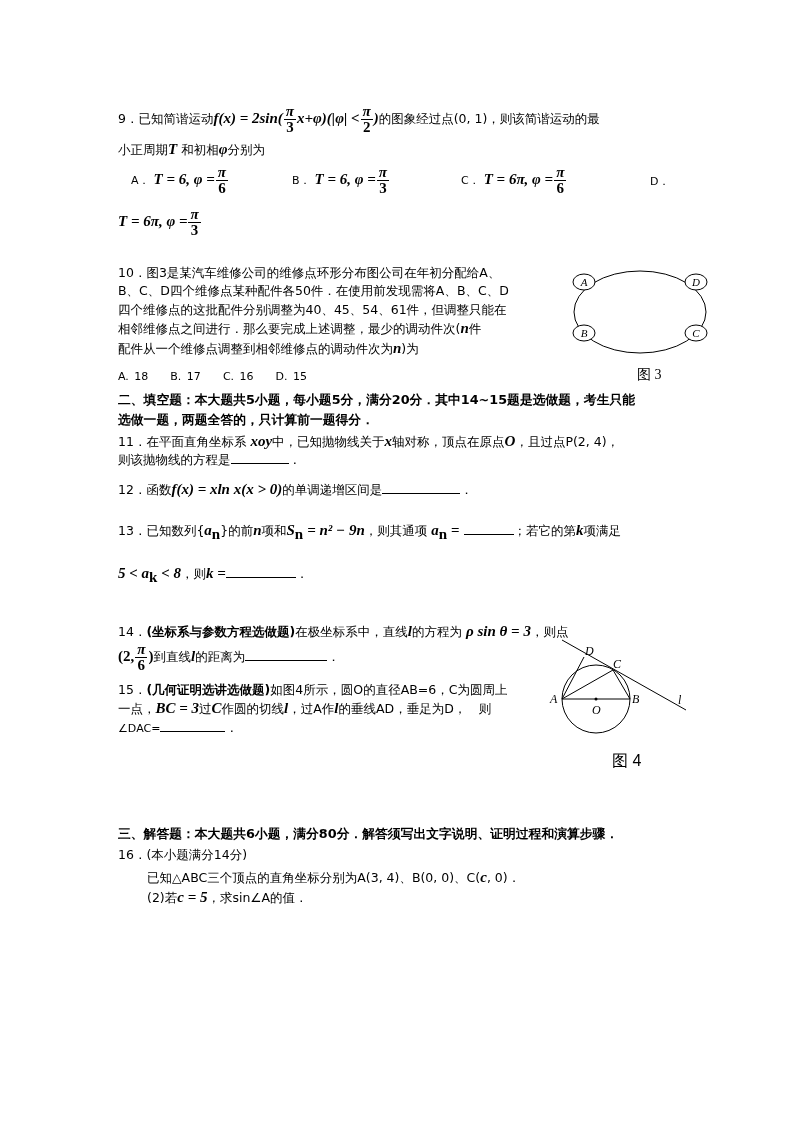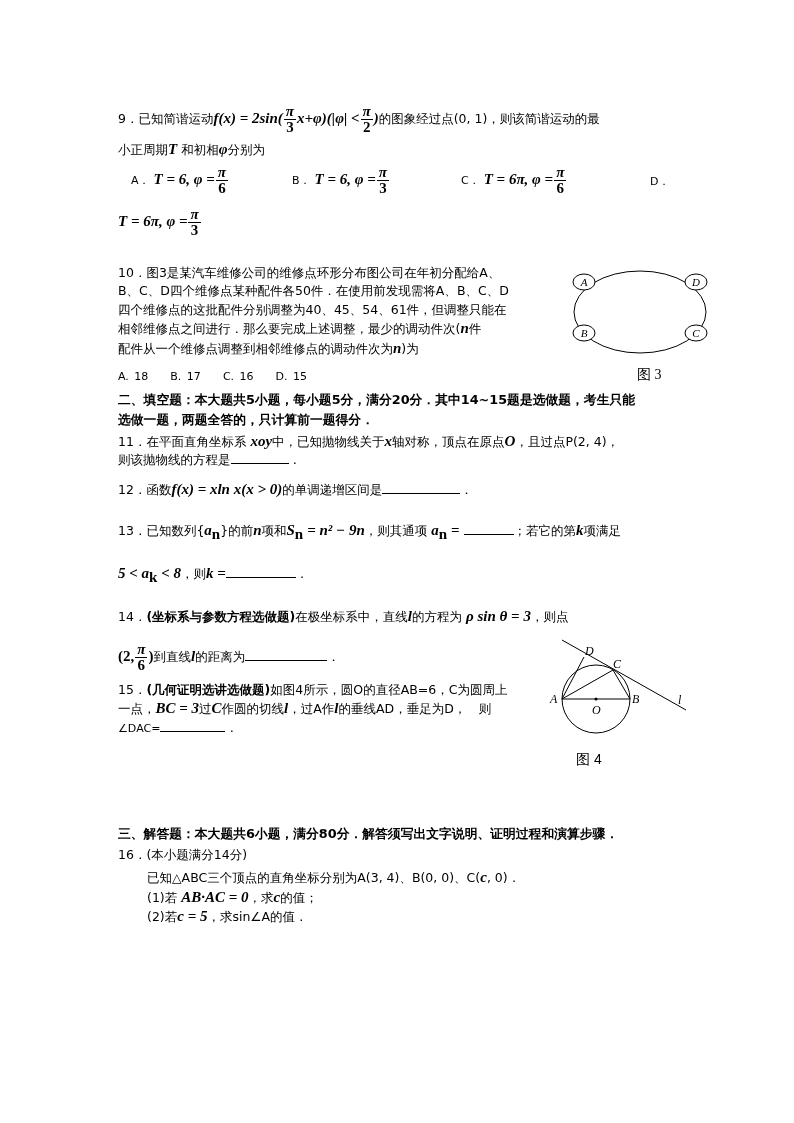--- a/index.html
+++ b/index.html
@@ -80,21 +80,21 @@
   <span>12．函数</span><span class="m">f(x) = xln x(x &gt; 0)</span><span>的单调递增区间是</span><span class="blank" style="width:78px;"></span><span>．</span>
 </div>
 
 <div class="abs" style="left:118px; top:522px;">
   <span>13．已知数列{</span><span class="m">a</span><sub class="mr">n</sub><span>}的前</span><span class="m">n</span><span>项和</span><span class="m">S</span><sub class="mr">n</sub> <span class="m">= n² − 9n</span><span>，则其通项</span> <span class="m">a</span><sub class="mr">n</sub> <span class="mr">=</span> <span class="blank" style="width:50px;"></span><span>；若它的第</span><span class="m">k</span><span>项满足</span>
 </div>
 <div class="abs" style="left:118px; top:565px;">
   <span class="m">5 &lt; a</span><sub class="mr">k</sub><span class="m"> &lt; 8</span><span>，则</span><span class="m">k =</span><span class="blank" style="width:70px;"></span><span>．</span>
 </div>
 
-<div class="abs" style="left:118px; top:608px;text-align:right;">
+<div class="abs" style="left:118px; top:623px;text-align:right;">
   <span>14．</span><span class="bold">(坐标系与参数方程选做题)</span><span>在极坐标系中，直线</span><span class="m">l</span><span>的方程为</span> <span class="m">ρ sin θ = 3</span><span>，则点</span>
 </div>
 <div class="abs" style="left:118px; top:642px;">
   <span class="mr">(2,</span><span class="frac"><span class="num"><i>π</i></span><span class="den">6</span></span><span class="mr">)</span><span>到直线</span><span class="m">l</span><span>的距离为</span><span class="blank" style="width:82px;"></span><span>．</span>
 </div>
 
 <div class="abs" style="left:118px; top:680px; line-height:19px;">
   <div><span>15．</span><span class="bold">(几何证明选讲选做题)</span><span>如图4所示，圆O的直径AB=6，C为圆周上</span></div>
   <div><span>一点，</span><span class="m">BC = 3</span><span>过</span><span class="m">C</span><span>作圆的切线</span><span class="m">l</span><span>，过A作</span><span class="m">l</span><span>的垂线AD，垂足为D，　则</span></div>
   <div><span class="sm">∠DAC=</span><span class="blank" style="width:65px;"></span><span>．</span></div>
@@ -108,22 +108,21 @@
   <line x1="73" y1="40" x2="90" y2="69" stroke="#000" stroke-width="1"></line>
   <line x1="22" y1="69" x2="44" y2="27" stroke="#000" stroke-width="1"></line>
   <circle cx="56" cy="69" r="1.5" fill="#000"></circle>
   <text x="45" y="25" font-family="Liberation Serif, serif" font-style="italic" font-size="12">D</text>
   <text x="73" y="38" font-family="Liberation Serif, serif" font-style="italic" font-size="12">C</text>
   <text x="10" y="73" font-family="Liberation Serif, serif" font-style="italic" font-size="12">A</text>
   <text x="52" y="84" font-family="Liberation Serif, serif" font-style="italic" font-size="12">O</text>
   <text x="92" y="73" font-family="Liberation Serif, serif" font-style="italic" font-size="12">B</text>
   <text x="138" y="74" font-family="Liberation Serif, serif" font-style="italic" font-size="12">l</text>
 </svg>
-<div class="abs" style="left:576px; top:751px; font-family:Liberation Sans, sans-serif; font-size:14px;">图 4</div>
+<div class="abs" style="left:612px; top:751px; font-family:Liberation Sans, sans-serif; font-size:16px;">图 4</div>
 
 <div class="abs bold" style="left:118px; top:826px; font-size:12.8px;">三、解答题：本大题共6小题，满分80分．解答须写出文字说明、证明过程和演算步骤．</div>
 
 <div class="abs" style="left:118px; top:847px;">16．(本小题满分14分)</div>
 <div class="abs" style="left:147px; top:868px; line-height:19.5px;">
   <div><span>已知△ABC三个顶点的直角坐标分别为A(3, 4)、B(0, 0)、C(</span><span class="m">c</span><span>, 0)．</span></div>
-  <div><span>(1)若</span> <span class="m">AB·AC = 0</span><span>，求</span><span class="m">c</span><span>的值；</span></div>
   <div><span>(2)若</span><span class="m">c = 5</span><span>，求sin∠A的值．</span></div>
 </div>
 
 </body></html>

